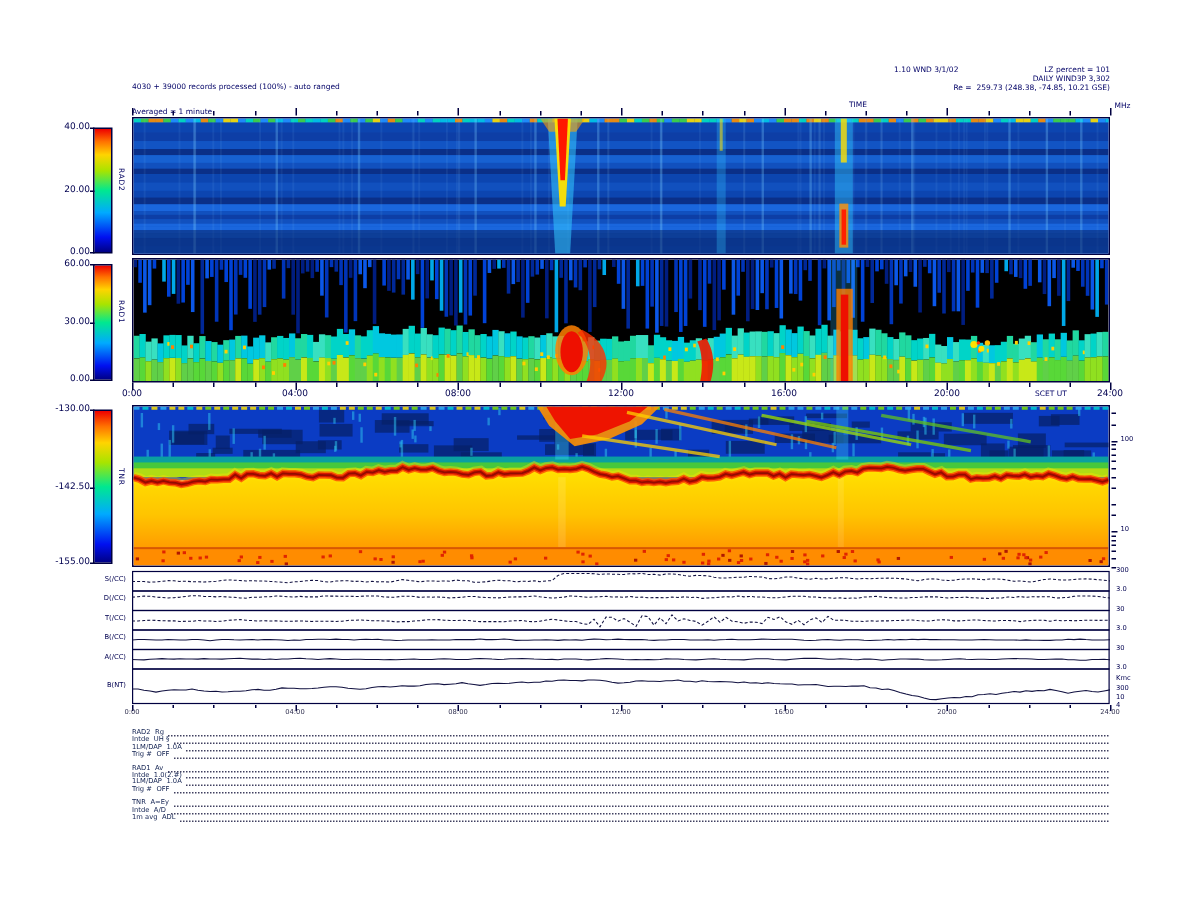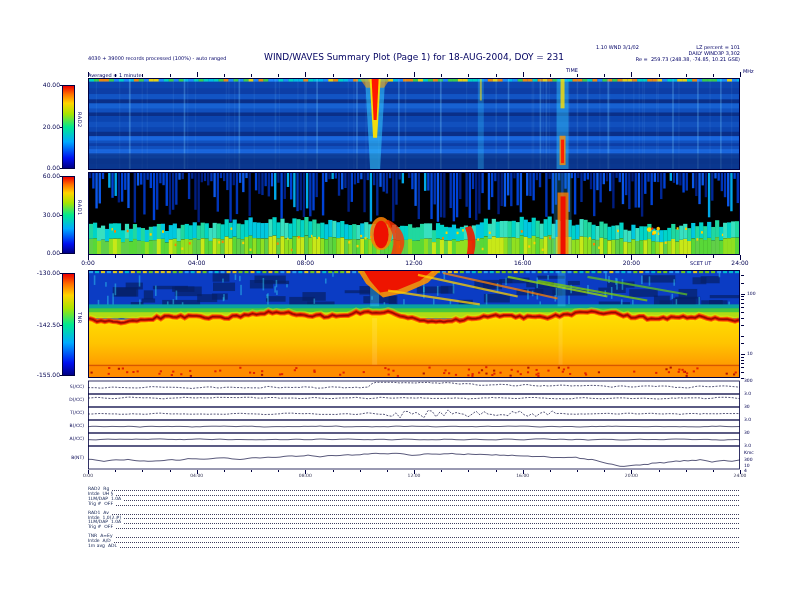--- a/index.html
+++ b/index.html
@@ -29,21 +29,20 @@
 <body>
 
 <div class="page">
 
   <div class="abs tiny" style="left:88px;top:45px;">
     <div>4030 + 39000 records processed (100%) - auto ranged</div>
     <div>Averaged = 1 minute</div>
     <div>Re =  260.18 (249.87, -72.47, 10.71 GSE)</div>
   </div>
 
-  <div class="abs title" style="left:414px;top:52px;transform:translateX(-50%);">WIND/WAVES Summary Plot (Page 1) for 18-AUG-2004, DOY = 231</div>
 
   <div class="abs tiny" style="left:596px;top:45px;">1.10 WND 3/1/02</div>
   <div class="abs tiny" style="right:52px;top:45px;text-align:right;">LZ percent = 101</div>
   <div class="abs tiny" style="right:52px;top:51px;text-align:right;">DAILY WIND3P 3,302</div>
   <div class="abs tiny" style="right:52px;top:57px;text-align:right;">Re =  259.73 (248.38, -74.85, 10.21 GSE)</div>
 
   <div class="abs tiny" style="left:566px;top:68px;">TIME</div>
   <div class="abs tiny" style="left:743px;top:69px;">MHz</div>
 
   <div class="abs cbar" style="left:62px;top:85px;height:84px;"></div>

